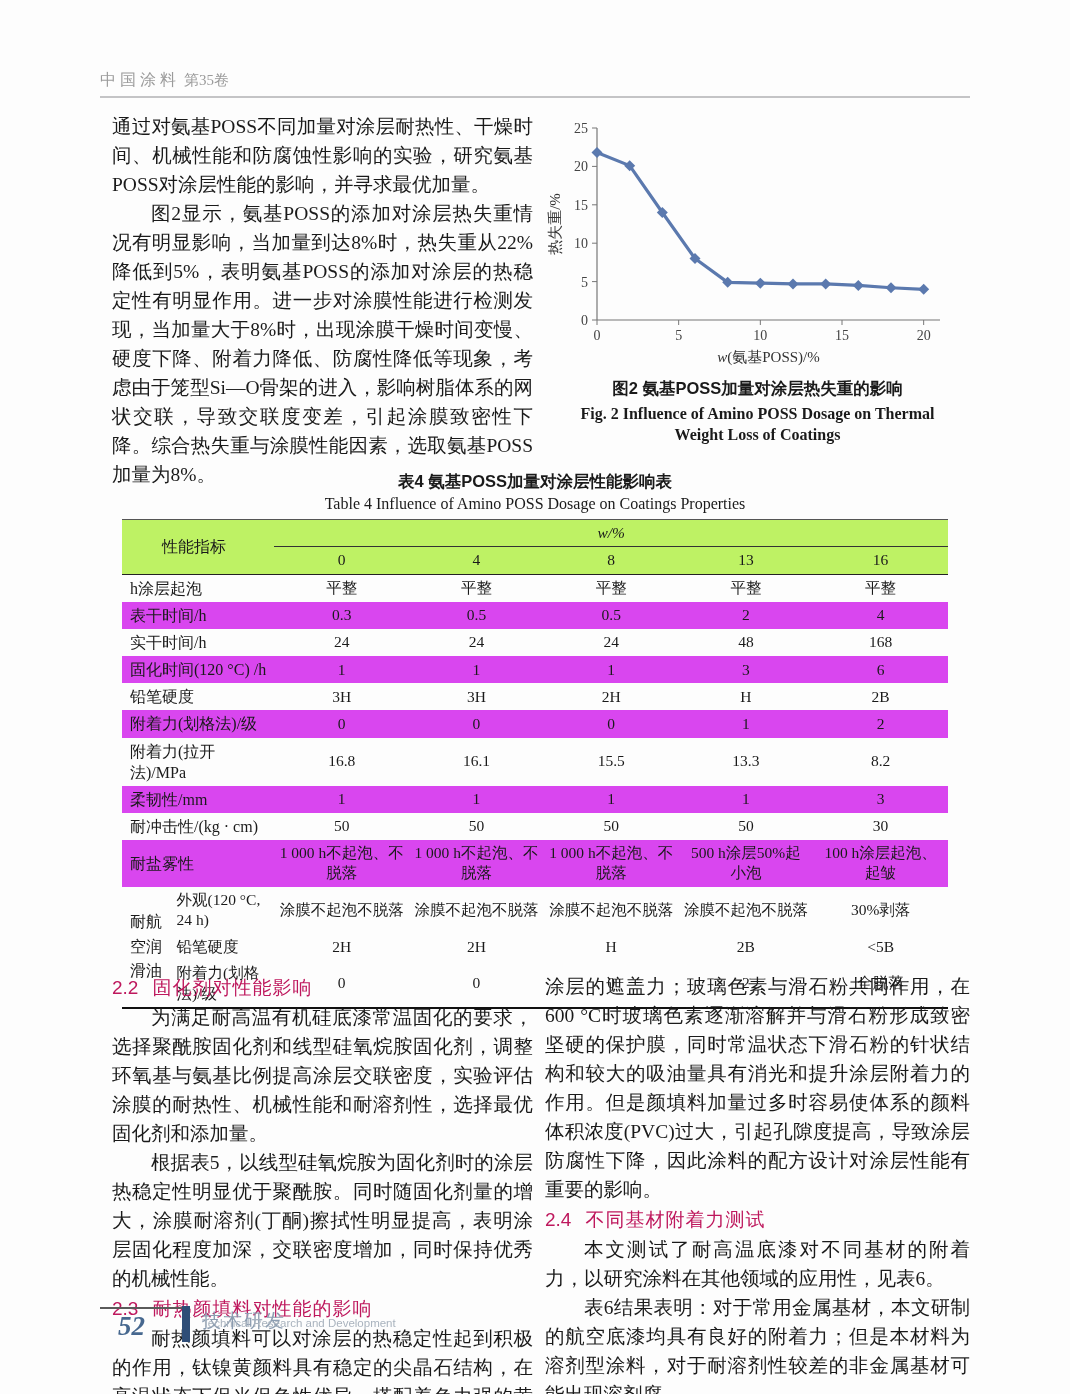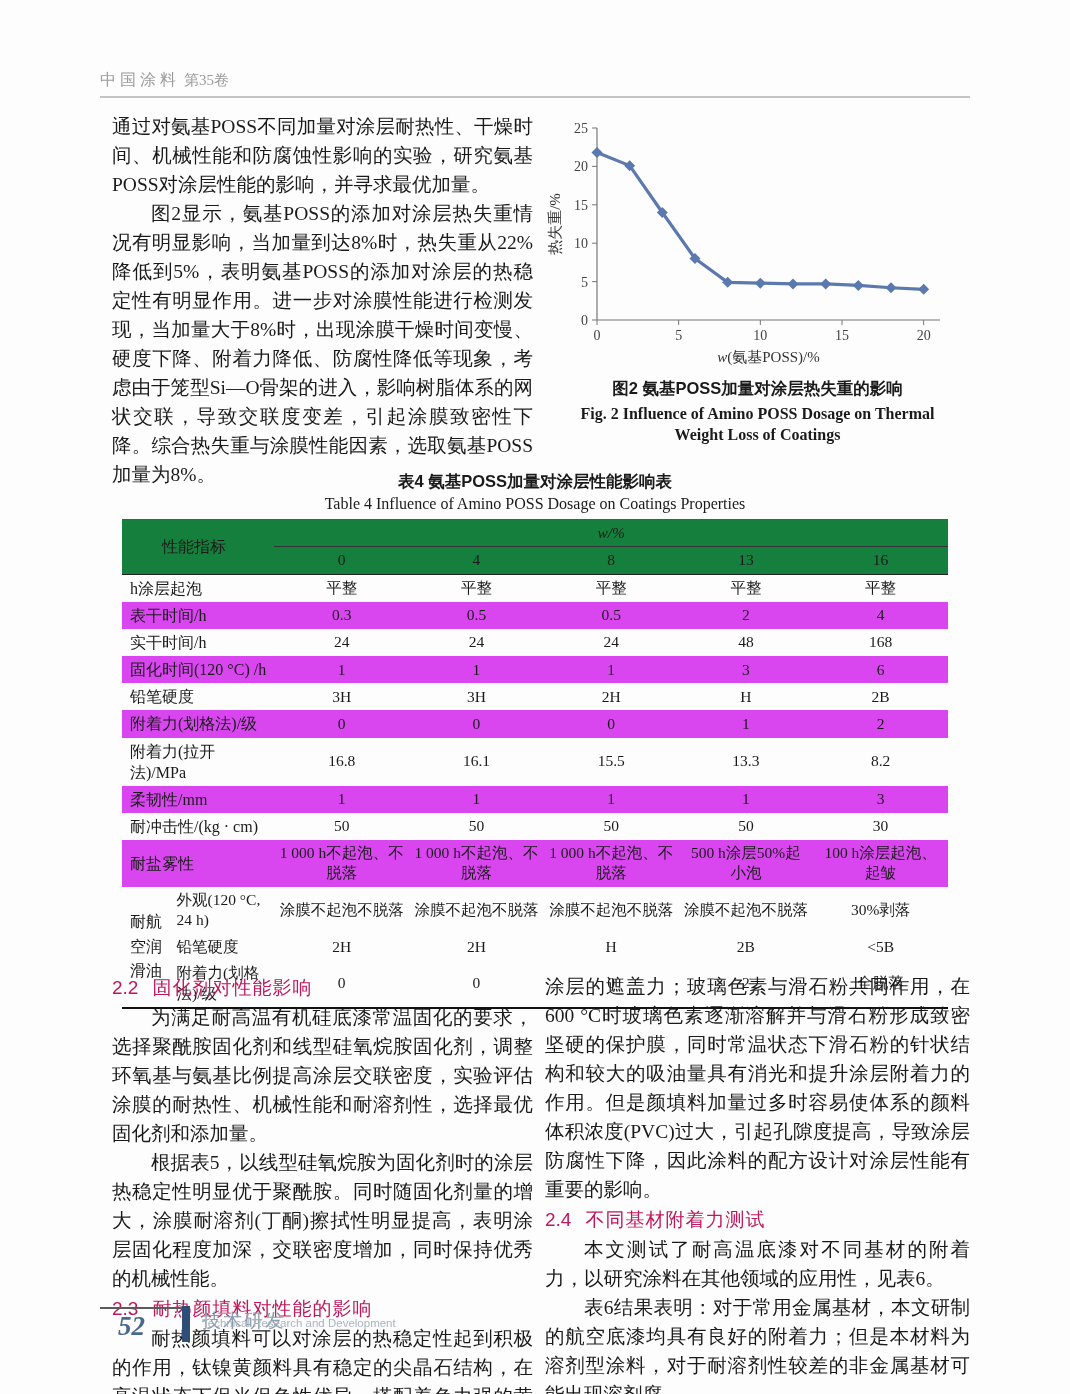--- a/index.html
+++ b/index.html
@@ -25,21 +25,21 @@
   svg .tick{font-size:14px;fill:#444;}
   svg .axis-label{font-size:15px;fill:#333;}
   
   .table-block{position:absolute;left:122px;top:455px;width:826px;}
   .table-title-cn{text-align:center;font-family:"Liberation Sans","DejaVu Sans",sans-serif;font-weight:600;font-size:16.5px;margin:16px 0 2px 0;}
   .table-title-en{text-align:center;font-weight:normal;font-size:16px;margin:0 0 6px 0;}
   table.props{border-collapse:collapse;width:100%;font-size:15.5px;
     border-top:1.5px solid #555;border-bottom:2.5px solid #111;}
   table.props th,table.props td{padding:3px 5px;text-align:center;vertical-align:middle;
     font-weight:normal;line-height:1.32;}
-  table.props thead{background:#15803d;border-radius:6px;}
+  table.props thead{background:#bef264;border-radius:6px;}
   table.props thead tr.subhead th{border-bottom:1.5px solid #222;}
   table.props th.metric{text-align:left;padding-left:40px;border-bottom:1.5px solid #222;font-size:16px;}
   table.props th.wcell{font-style:italic;border-bottom:1px solid #333;}
   table.props tr.shaded{background:#d946ef;}
   table.props td.label-cell{text-align:left;padding-left:8px;font-size:16px;}
   table.props td.sublabel-cell{text-align:left;padding-left:2px;width:96px;font-size:15.5px;}
   table.props td.group-cell{width:46px;text-align:left;padding:2px 0 2px 8px;line-height:1.55;font-size:16px;}
   table.props td.value-cell{width:130px;}
   
   .col-left{position:absolute;left:112px;top:972px;width:421px;}

